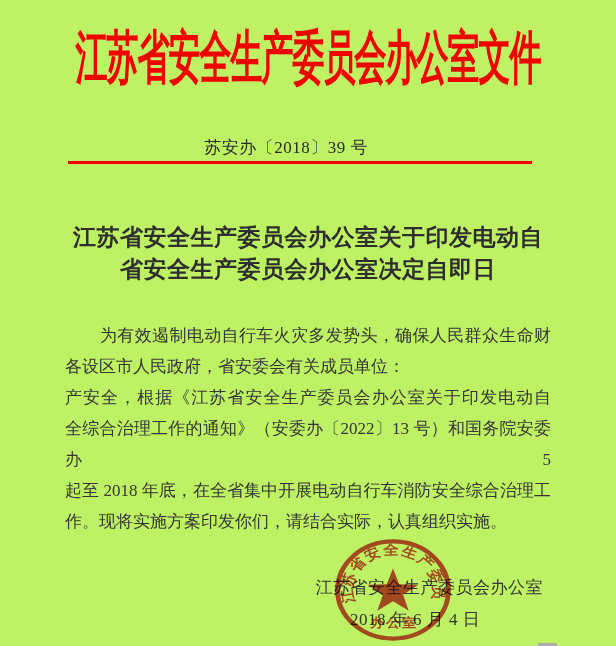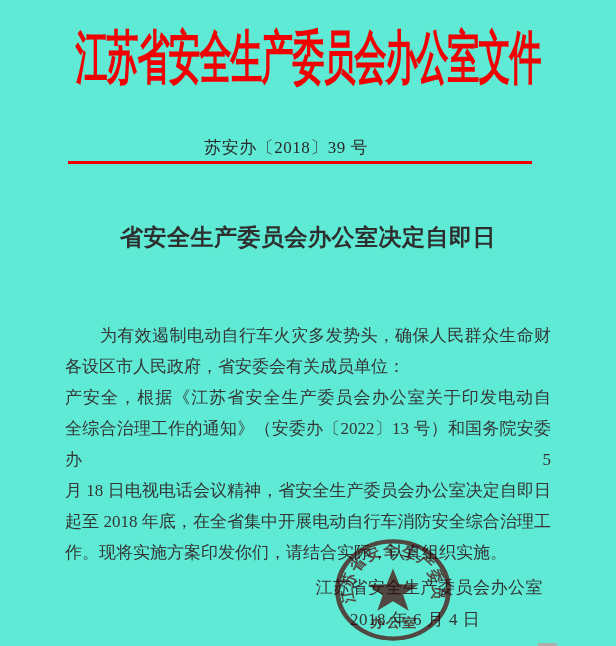--- a/index.html
+++ b/index.html
@@ -1,17 +1,17 @@
 <!DOCTYPE html>
 <html style="--header-red: #f00000;"><head>
 <meta charset="utf-8">
 <style>
   html,body { margin:0; padding:0; background:#ffffff; }
   .page {
-    position:relative; width:616px; height:646px; background:#5eead4;
+    position:relative; width:616px; height:646px; background:#bef264;
     overflow:hidden; font-family:"Liberation Serif","DejaVu Serif",serif;
   }
   .header-title {
     position:absolute; top:26px; left:0; width:616px; text-align:center;
     color:var(--header-red,#f00000); font-size:32px; font-weight:bold;
     letter-spacing:-1px; line-height:62px; white-space:nowrap;
     transform:scaleY(1.8); transform-origin:50% 50%;
   }
   .doc-number {
     position:absolute; top:136px; left:0; width:572px; text-align:center;
@@ -56,29 +56,29 @@
 
 <div class="page">
 
   <div class="header-title">江苏省安全生产委员会办公室文件</div>
 
   <div class="doc-number">苏安办〔2018〕39 号</div>
 
   <div class="red-line"></div>
 
   <div class="main-title">
+    <div>江苏省安全生产委员会办公室关于印发电动自</div>
     <div>省安全生产委员会办公室决定自即日</div>
   </div>
 
   <div class="body-text">
     <div class="line j ind">为有效遏制电动自行车火灾多发势头，确保人民群众生命财</div>
     <div class="line">各设区市人民政府，省安委会有关成员单位：</div>
     <div class="line j">产安全，根据《江苏省安全生产委员会办公室关于印发电动自</div>
     <div class="line j">全综合治理工作的通知》（安委办〔2022〕13 号）和国务院安委办 5</div>
-    <div class="line j">月 18 日电视电话会议精神，省安全生产委员会办公室决定自即日</div>
     <div class="line j">起至 2018 年底，在全省集中开展电动自行车消防安全综合治理工</div>
     <div class="line">作。现将实施方案印发你们，请结合实际，认真组织实施。</div>
   </div>
 
   <div class="signature">江苏省安全生产委员会办公室</div>
 
   <div class="date">2018 年 6 月 4 日</div>
 
   <svg class="seal" viewBox="0 0 120 120" preserveAspectRatio="none">
     <circle cx="60" cy="60" r="52" fill="none" stroke="#d84040" stroke-width="4.5"></circle>

